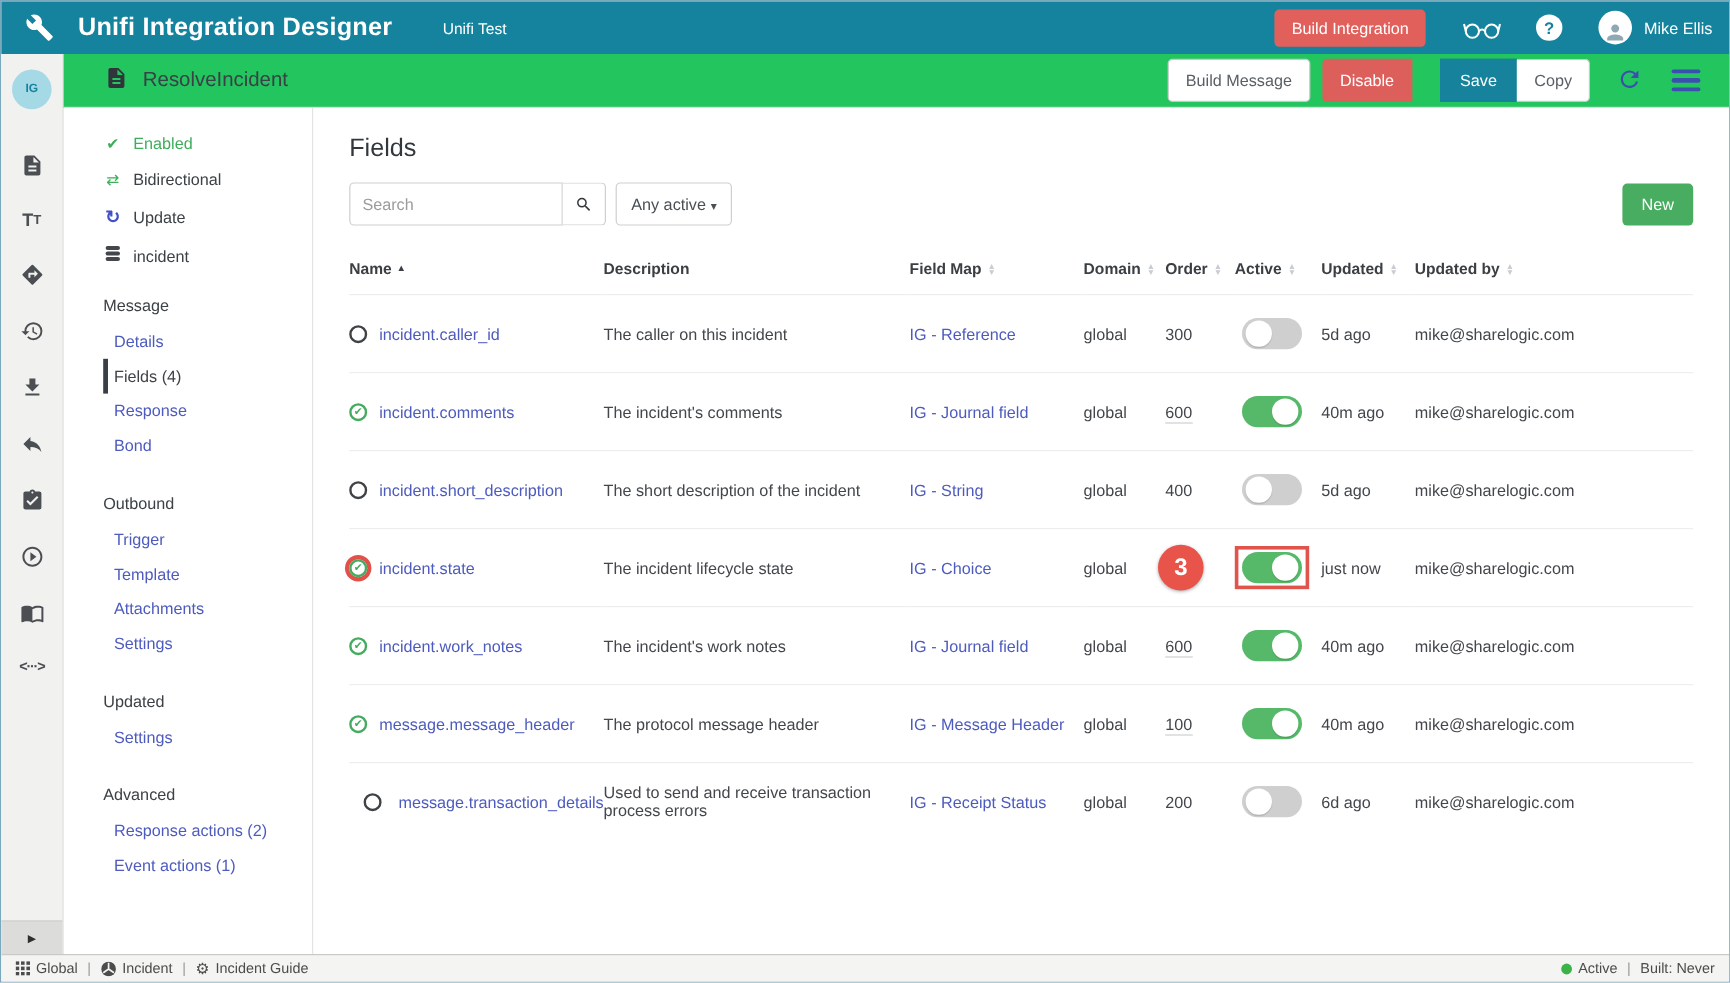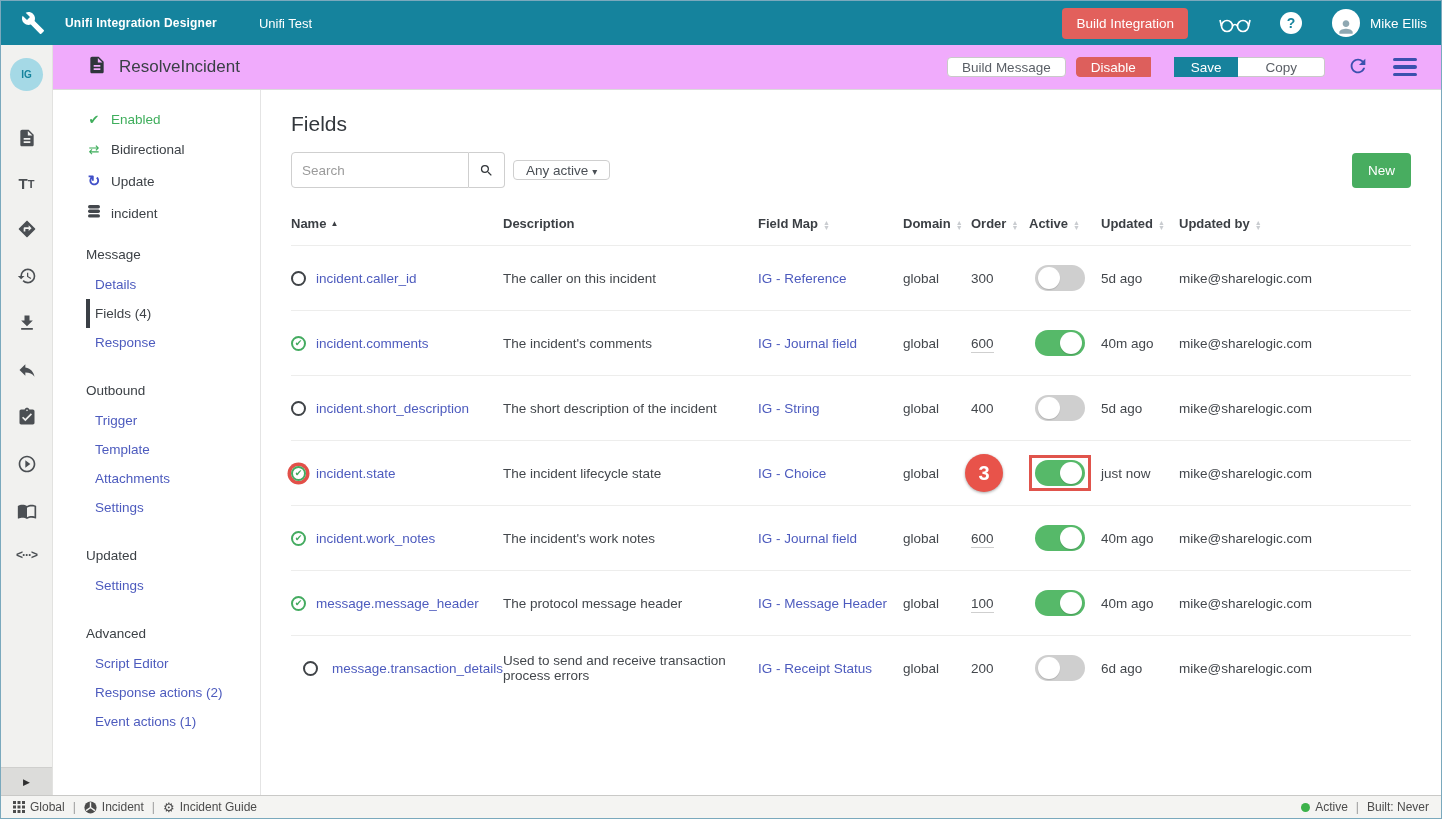--- a/index.html
+++ b/index.html
@@ -14,21 +14,21 @@
     border:1px solid #7aa9bd;
     display:flex; flex-direction:column; overflow:hidden; background:#fff;
   }
 
   
   .topbar {
     flex:0 0 44px; background:#15839d; color:#fff;
     display:flex; align-items:center; padding:0 14px;
   }
   .topbar .wrench { width:24px; height:24px; margin:0 20px 0 6px; }
-  .topbar .app-title { font-size:12px; font-weight:bold; letter-spacing:.2px; }
+  .topbar .app-title { font-size:21px; font-weight:bold; letter-spacing:.2px; }
   .topbar .env { font-size:13px; margin-left:42px; }
   .spacer { flex:1; }
   .btn-build-int {
     background:#e2605c; color:#fff; border:none; border-radius:4px;
     font-family:inherit; font-size:13.5px; padding:8px 14px; cursor:pointer; margin-right:30px;
   }
   .glasses { width:34px; height:22px; margin-right:28px; cursor:pointer; }
   .help-circle {
     width:22px; height:22px; border-radius:50%; background:#fff; color:#15839d;
     font-weight:bold; font-size:14px; display:flex; align-items:center; justify-content:center;
@@ -61,33 +61,33 @@
   .rail-icon.code-glyph { font-size:12px; font-weight:bold; letter-spacing:-1px; }
   .rail-expand {
     margin-top:auto; width:100%; height:28px; background:#dcdcda; border-top:1px solid #cfcfcd;
     display:flex; align-items:center; justify-content:center; font-size:9px; color:#2f2f2f; cursor:pointer;
   }
 
   .right-col { flex:1; display:flex; flex-direction:column; min-width:0; }
 
   
   .subheader {
-    flex:0 0 45px; background:#f0abfc; border-bottom:1px solid #dadada;
+    flex:0 0 45px; background:#22c55e; border-bottom:1px solid #dadada;
     display:flex; align-items:center; padding:0 16px 0 34px;
   }
   .subheader .doc-icon svg { width:20px; height:20px; fill:#2f353b; }
   .subheader .title { font-size:17px; color:#3a4046; margin-left:12px; }
-  .btn { font-family:inherit; font-size:13.5px; cursor:pointer; height:20px; }
+  .btn { font-family:inherit; font-size:13.5px; cursor:pointer; height:36px; }
   .btn-plain {
     background:#fff; border:1px solid #c9c9c9; color:#5a5f66; border-radius:4px; padding:0 14px;
   }
   .btn-group { display:flex; margin-left:10px; }
   .btn-danger { background:#dd5f5c; color:#fff; border:1px solid #dd5f5c; border-radius:4px 0 0 4px; padding:0 14px; }
   .btn-save { background:#16829c; color:#fff; border:1px solid #16829c; border-radius:0; padding:0 16px;margin-left:23px; }
-  .btn-copy { background:#fff; color:#5a5f66; border:1px solid #c9c9c9; border-left:none; border-radius:0 4px 4px 0; padding:0 27px; }
+  .btn-copy { background:#fff; color:#5a5f66; border:1px solid #c9c9c9; border-left:none; border-radius:0 4px 4px 0; padding:0 14px; }
   .icon-btn { background:none; border:none; cursor:pointer; padding:0; }
   .refresh-btn { margin:0 24px 0 22px; }
   .refresh-btn svg { width:22px; height:22px; fill:#3b50ae; }
   .hamburger { display:flex; flex-direction:column; gap:4px; margin-right:8px; }
   .hamburger i { display:block; width:24px; height:3.5px; background:#3b50ae; border-radius:2px; }
 
   .content-row { flex:1; display:flex; min-height:0; }
 
   
   .nav {
@@ -311,38 +311,38 @@
                   <rect x="1" y="9.2" width="12" height="3.4" rx="1.7"></rect>
                 </svg></span>
             <span class="lbl">incident</span>
           </div>
 
           <div class="nav-section">
             <div class="nav-section-title">Message</div>
             <a class="nav-link">Details</a>
             <a class="nav-link active">Fields (4)</a>
             <a class="nav-link">Response</a>
+            <a class="nav-link">Bond</a>
           </div>
 
           <div class="nav-section">
             <div class="nav-section-title">Outbound</div>
             <a class="nav-link">Trigger</a>
             <a class="nav-link">Template</a>
             <a class="nav-link">Attachments</a>
             <a class="nav-link">Settings</a>
           </div>
 
           <div class="nav-section">
             <div class="nav-section-title">Updated</div>
             <a class="nav-link">Settings</a>
           </div>
 
           <div class="nav-section">
             <div class="nav-section-title">Advanced</div>
-            <a class="nav-link">Script Editor</a>
             <a class="nav-link">Response actions (2)</a>
             <a class="nav-link">Event actions (1)</a>
           </div>
         </div>
 
         <div class="main">
           <h1 class="page-title">Fields</h1>
 
           <div class="controls">
             <span class="search-group">

